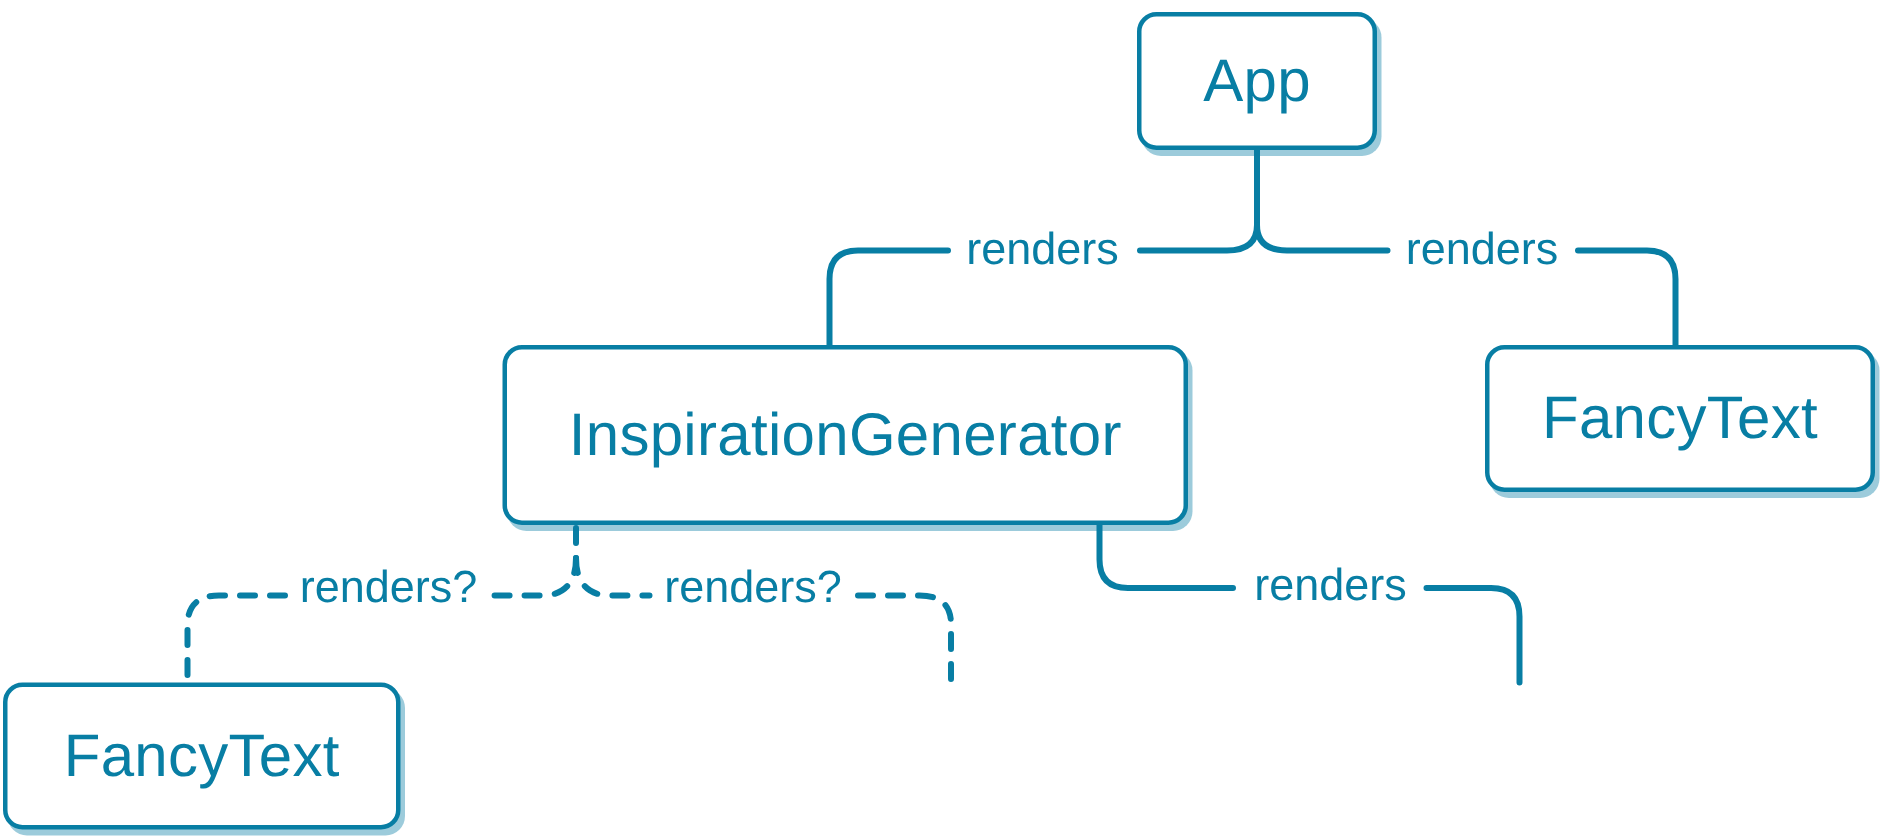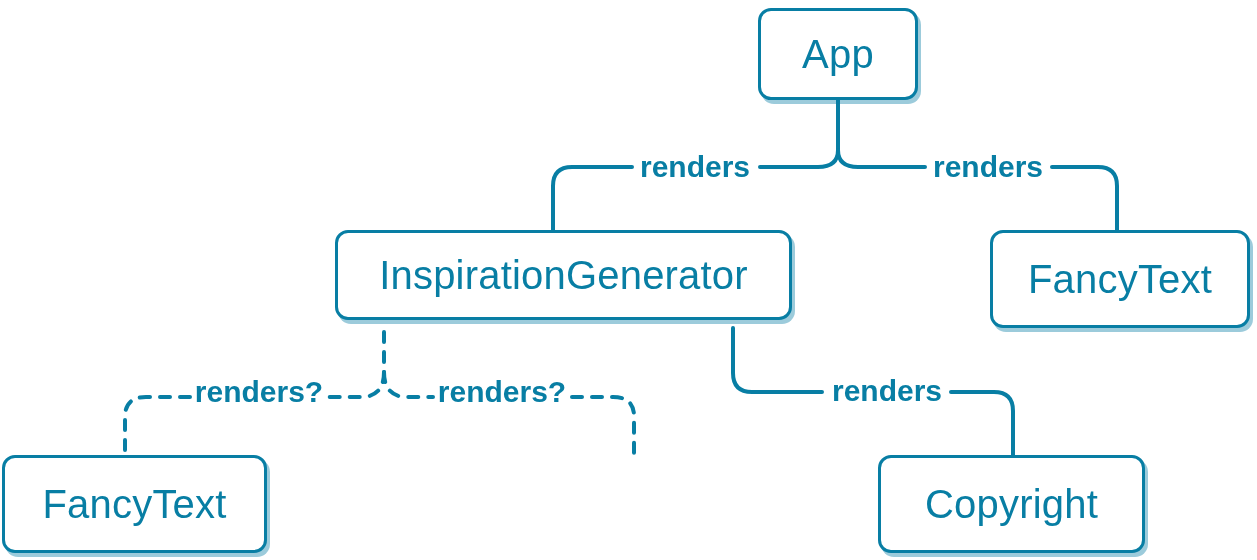--- a/index.html
+++ b/index.html
@@ -29,21 +29,21 @@
     color:var(--accent);
     font-size:40px;font-weight:500;
     letter-spacing:0.2px;
     box-sizing:border-box;
     white-space:nowrap;
   }
   .edge-label{
     position:absolute;
     transform:translate(-50%,-50%);
     color:var(--accent);
-    font-size:30px;font-weight:700;
+    font-size:30px;font-weight:400;
     white-space:nowrap;
     line-height:1;
   }
 </style>
 </head>
 <body>
 
 <div class="canvas">
 
   <svg class="edges" viewBox="0 0 1257 560" xmlns="http://www.w3.org/2000/svg">
@@ -58,28 +58,27 @@
 
     <path class="edge dashed" d="M384,332 V372"></path>
 
     <path class="edge dashed" d="M384,372 Q384,395 364,397 H328 M190,397 H146 Q125,397 125,417 V455"></path>
 
     <path class="edge dashed" d="M384,372 Q384,395 404,397 H433 M572,397 H613 Q634,397 634,416 V453"></path>
   </svg>
 
   <div class="node" style="left:758px;top:8px;width:160px;height:92px;">App</div>
 
-  <div class="node" style="left:335px;top:230px;width:457px;height:90px;">InspirationGenerator</div>
+  <div class="node" style="left:335px;top:230px;width:457px;height:120px;">InspirationGenerator</div>
 
   <div class="node" style="left:990px;top:230px;width:260px;height:98px;">FancyText</div>
 
   <div class="node" style="left:2px;top:455px;width:265px;height:98px;">FancyText</div>
 
 
-  <div class="node" style="left:878px;top:455px;width:267px;height:98px;">Copyright</div>
 
   <div class="edge-label" style="left:695px;top:167px;">renders</div>
 
   <div class="edge-label" style="left:988px;top:167px;">renders</div>
 
   <div class="edge-label" style="left:887px;top:391px;">renders</div>
 
   <div class="edge-label" style="left:259px;top:392px;">renders?</div>
 
   <div class="edge-label" style="left:502px;top:392px;">renders?</div>

